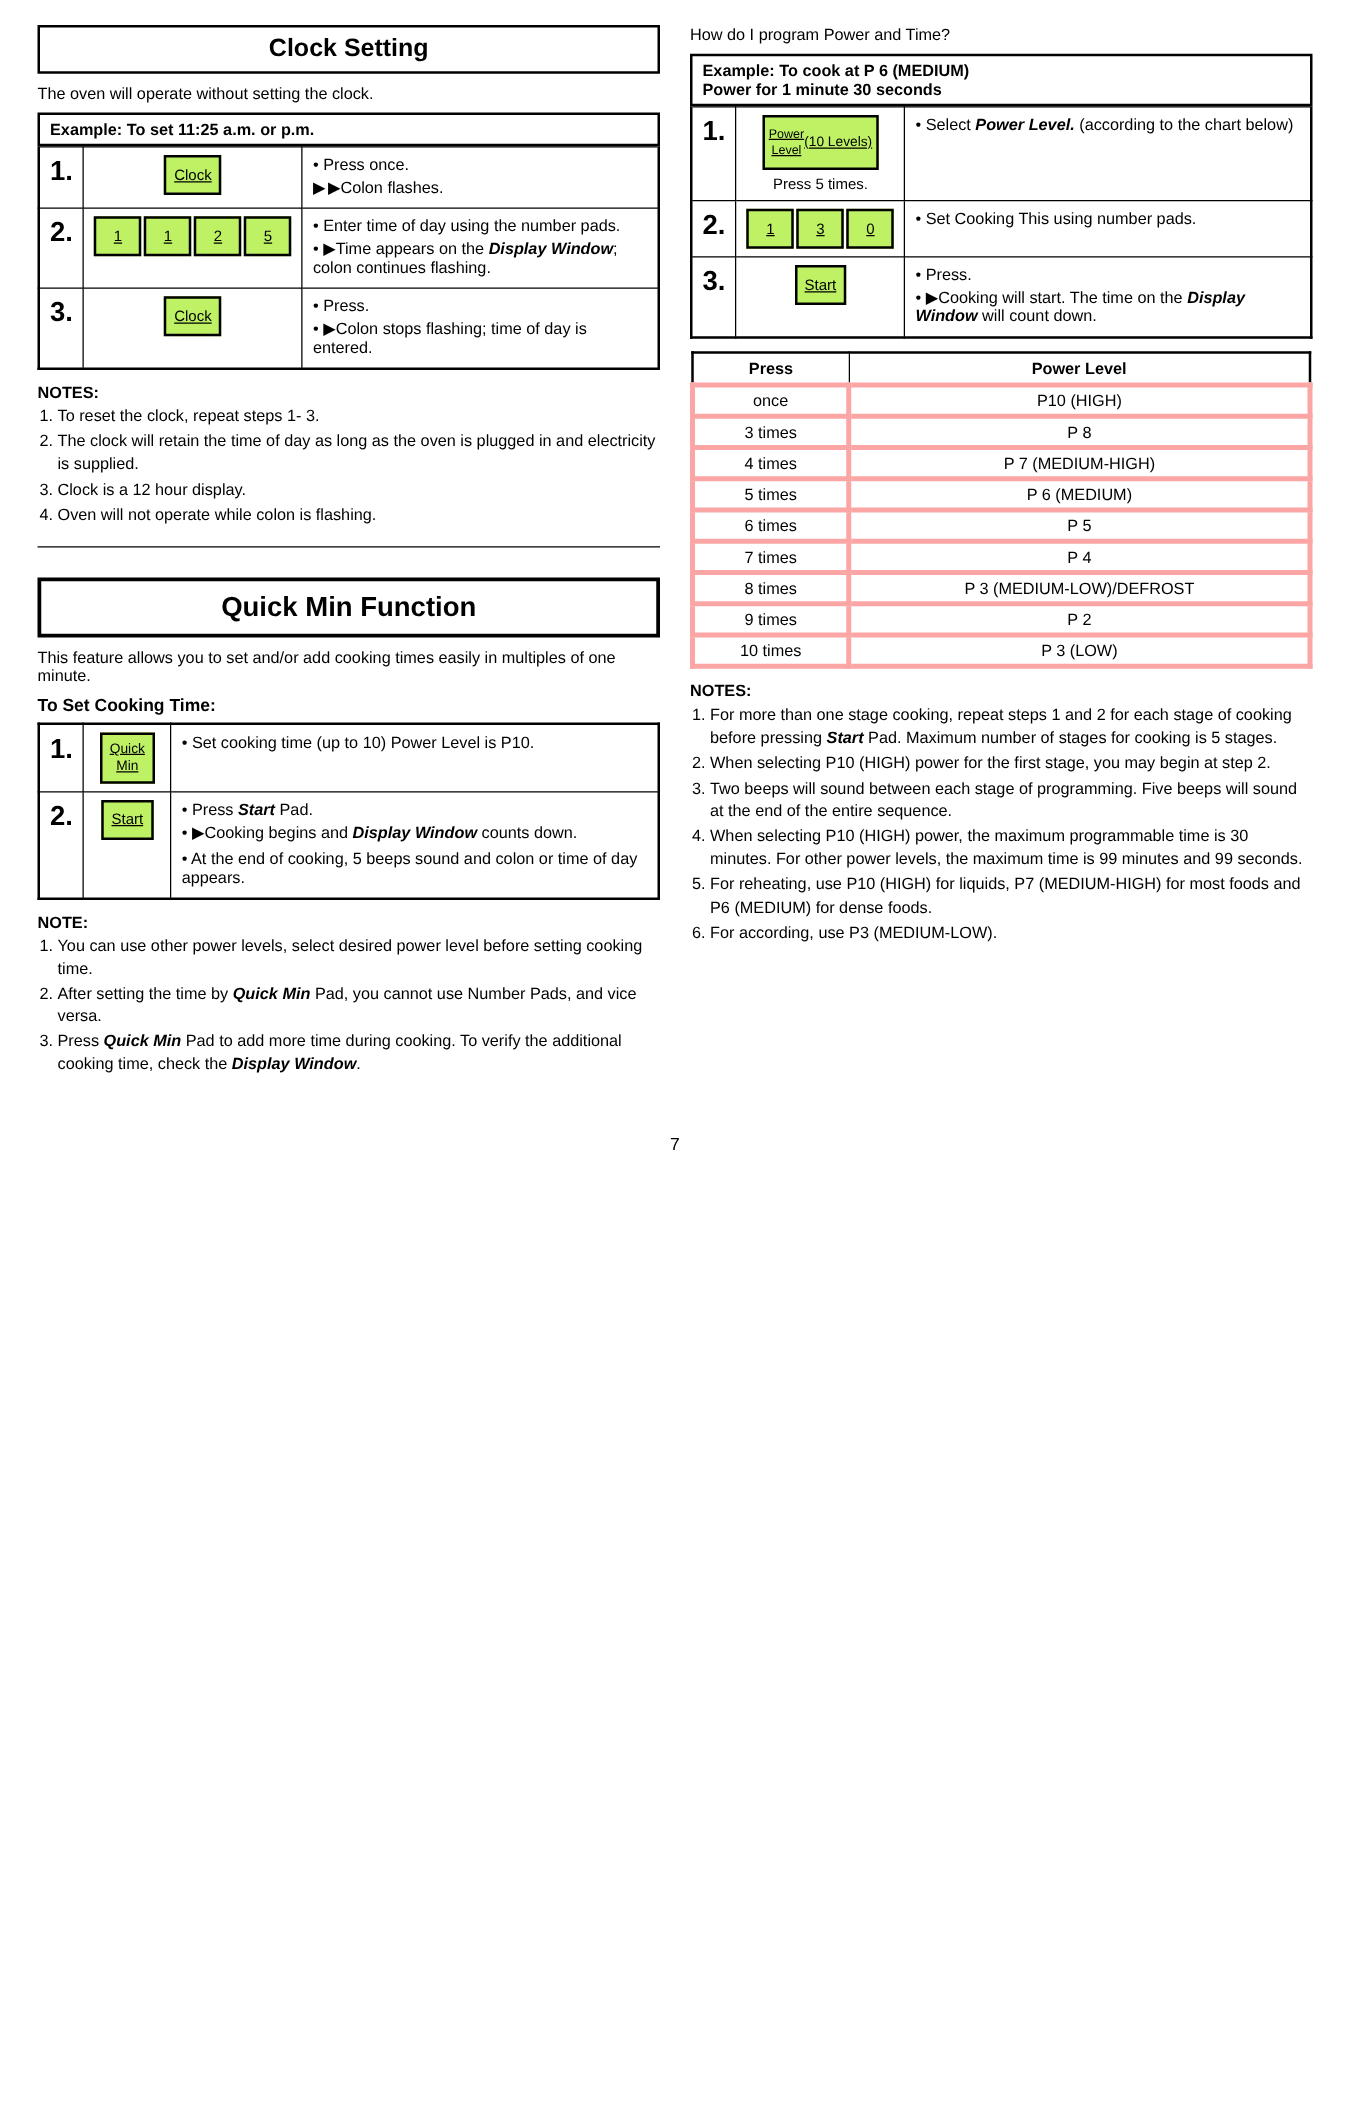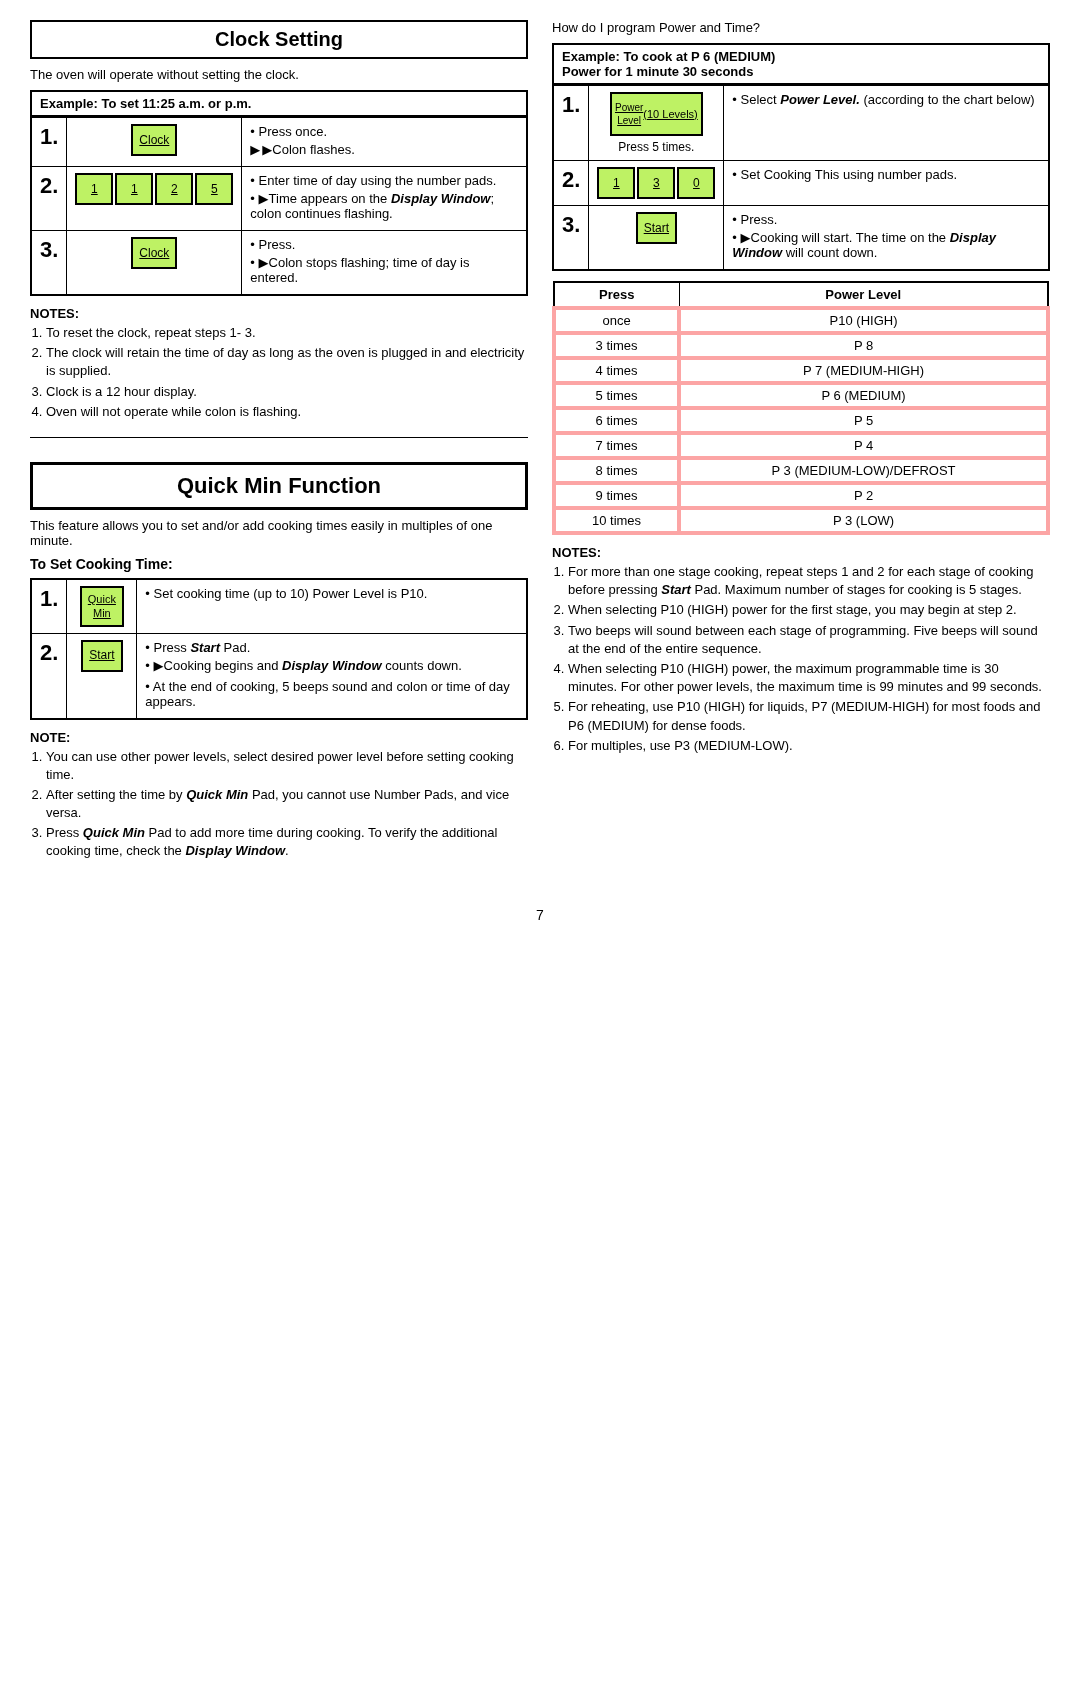--- a/index.html
+++ b/index.html
@@ -405,21 +405,21 @@
       </table>
 
     <div class="notes-section">
       <div class="notes-title">NOTES:</div>
       <ol>
         <li>For more than one stage cooking, repeat steps 1 and 2 for each stage of cooking before pressing <span class="italic-bold">Start</span> Pad. Maximum number of stages for cooking is 5 stages.</li>
         <li>When selecting P10 (HIGH) power for the first stage, you may begin at step 2.</li>
         <li>Two beeps will sound between each stage of programming. Five beeps will sound at the end of the entire sequence.</li>
         <li>When selecting P10 (HIGH) power, the maximum programmable time is 30 minutes. For other power levels, the maximum time is 99 minutes and 99 seconds.</li>
         <li>For reheating, use P10 (HIGH) for liquids, P7 (MEDIUM-HIGH) for most foods and P6 (MEDIUM) for dense foods.</li>
-        <li>For multiples, use P3 (MEDIUM-LOW).</li>
+        <li>For according, use P3 (MEDIUM-LOW).</li>
       </ol>
     </div>
 
   </div>
 
 </div>
 
 <div class="page-num">7</div>
 
 </body></html>

